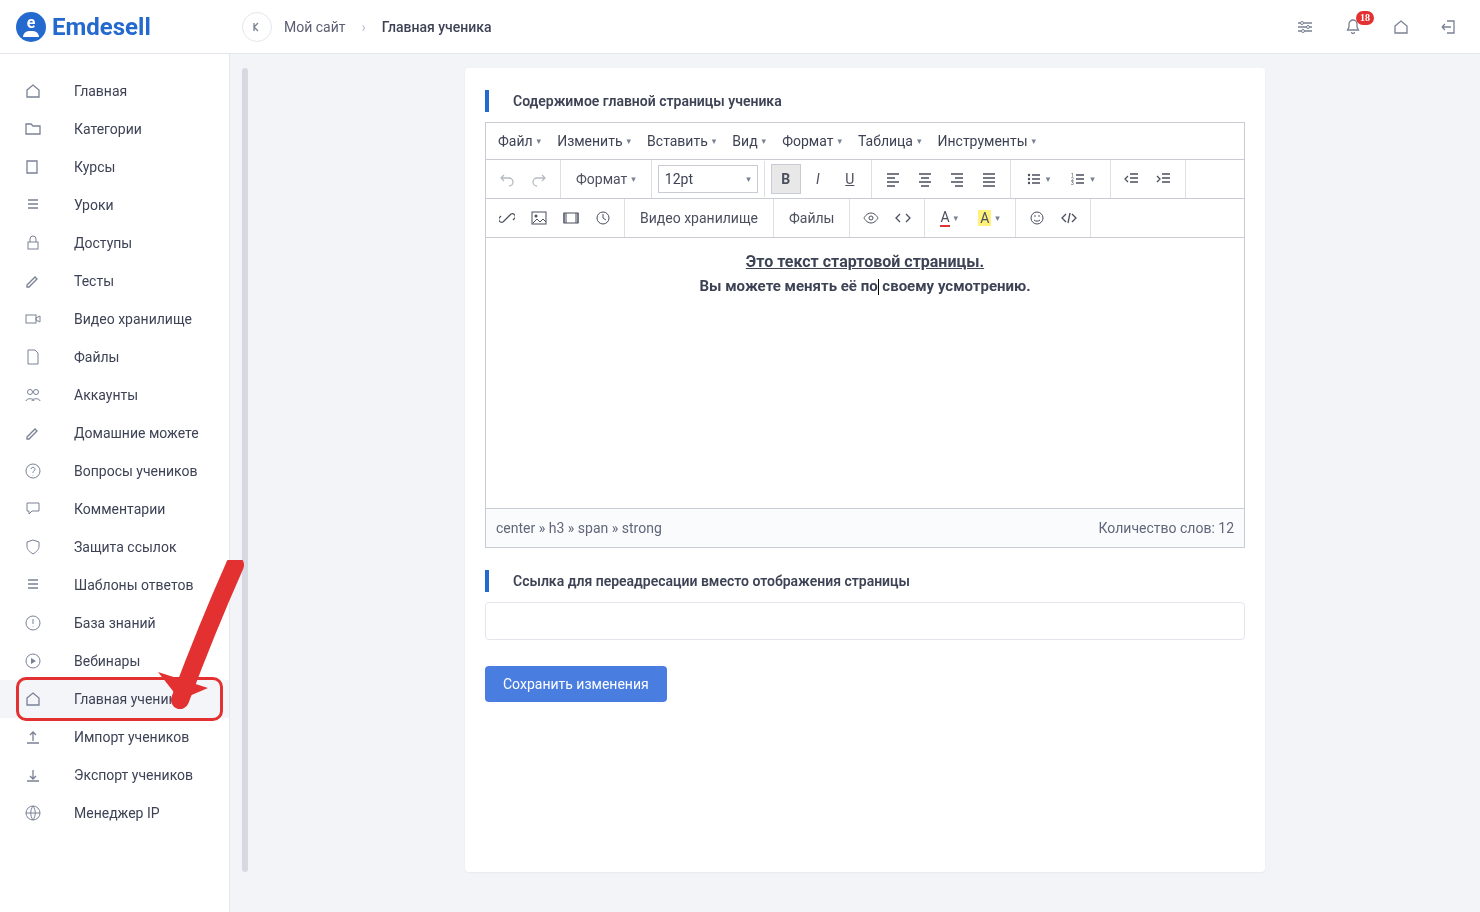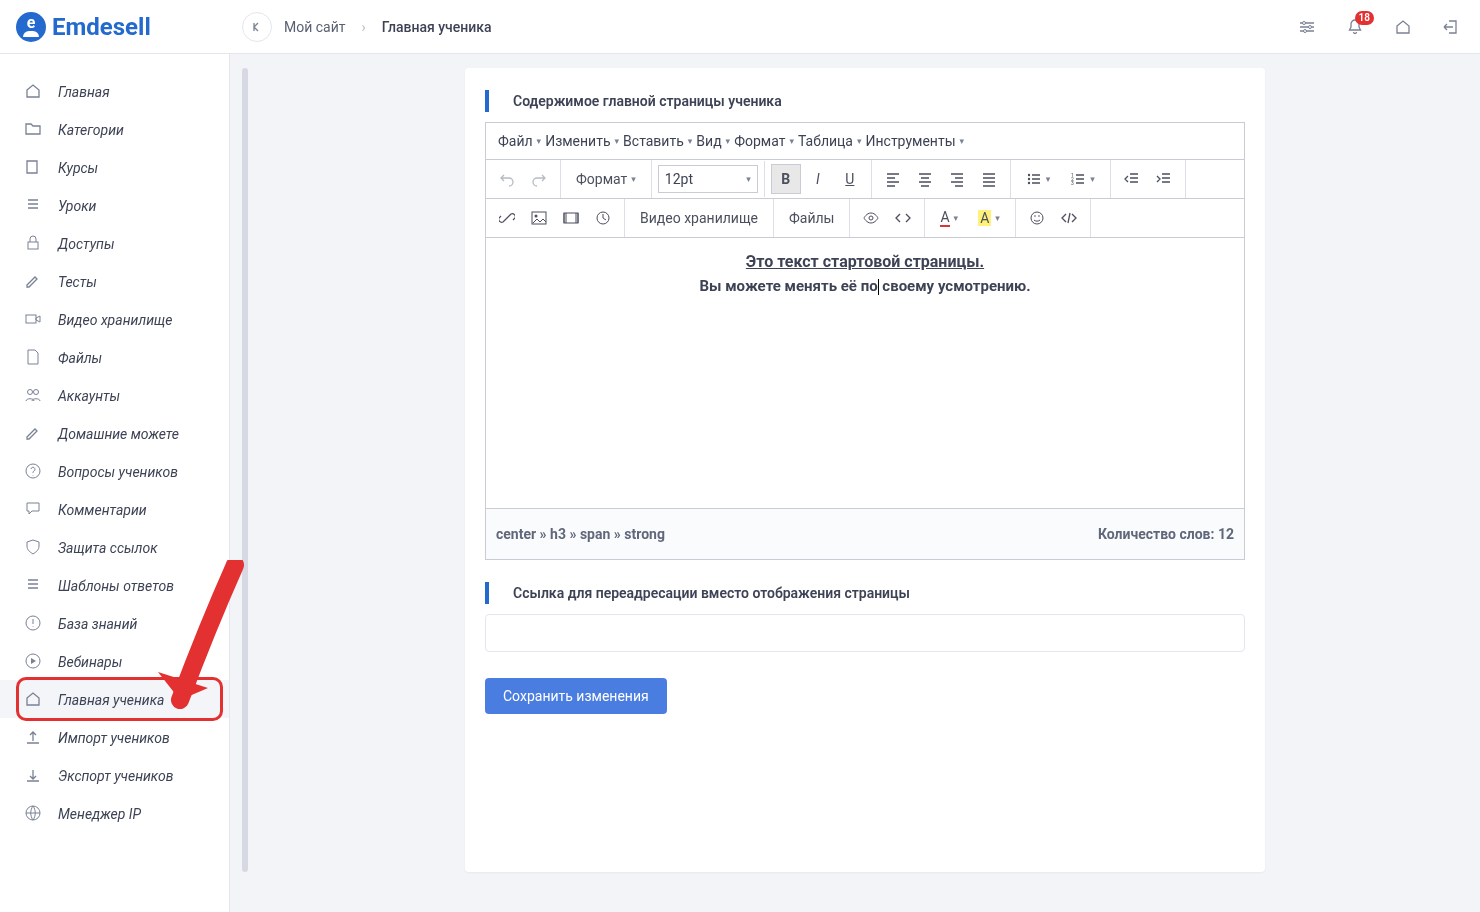--- a/index.html
+++ b/index.html
@@ -56,42 +56,41 @@
   .logo-mark-e { position: relative; top: -4px; }
   .collapse-btn {
     width: 30px; height: 30px; border: 1px solid var(--border);
     border-radius: 50%; display: flex; align-items: center; justify-content: center;
     color: var(--muted); cursor: pointer; margin: 0 12px;
   }
   .breadcrumbs { display: flex; align-items: center; gap: 16px; color: #5a6073; }
   .crumb-sep { color: #b8bdca; }
   .crumb.current { color: #3d4355; font-weight: 500; }
   .header-actions { margin-left: auto; display: flex; align-items: center; gap: 28px; color: var(--muted); }
-  .hicon { width: 20px; height: 20px; display: inline-flex; align-items: center; justify-content: flex-end; cursor: pointer; position: relative; }
+  .hicon { width: 20px; height: 20px; display: inline-flex; align-items: center; justify-content: flex-start; cursor: pointer; position: relative; font-family: Liberation Serif, serif; }
   .badge {
     position: absolute; top: -6px; right: -10px;
     background: var(--red); color: #fff; font-size: 10px; font-weight: 600;
     padding: 1px 4px; border-radius: 8px; line-height: 12px;
   }
   
   .sidebar {
     position: fixed; top: var(--header-h); left: 0; bottom: 0;
     width: var(--sidebar-w);
     border-right: 1px solid var(--border);
     padding-top: 18px;
     overflow-y: auto;
     background: #fff;
   }
   .nav-item {
-    display: flex; align-items: flex-end; gap: 16px;
+    display: flex; align-items: center; gap: 32px;
     padding: 10px 14px 10px 24px;
     color: var(--text);
     cursor: pointer;
     position: relative;
-    font-style: italic;
   }
   .nav-item .icon { width: 18px; height: 18px; display: inline-flex; align-items: center; justify-content: center; color: var(--muted); }
   .nav-item.active { background: #f3f5f9; }
   .highlight-box {
     position: absolute; inset: -3px 6px -3px 16px;
     border: 3px solid var(--red); border-radius: 10px;
     pointer-events: none;
   }
   
   .main {
@@ -115,40 +114,40 @@
   .tab { padding: 6px 2px 14px 2px; cursor: pointer; color: #555b6e; }
   .tab.active { color: var(--brand); border-bottom: 3px solid var(--brand); }
   .section-title {
     border-left: 4px solid var(--brand);
     padding: 3px 24px;
     font-weight: 600;
     margin: 22px 0 10px 0;
   }
   
   .editor { border: 1px solid #c9ccd4; }
-  .menubar { display: flex; padding: 6px 10px; border-bottom: 1px solid #c9ccd4; }
+  .menubar { display: flex; gap: 12px; padding: 6px 10px; border-bottom: 1px solid #c9ccd4; }
   .menubar-item { padding: 4px 2px; cursor: pointer; color: #3d4355; display: inline-flex; align-items: center; gap: 4px; }
   .caret { font-size: 9px; color: var(--muted); }
   .toolbar { display: flex; align-items: center; flex-wrap: wrap; border-bottom: 1px solid #c9ccd4; }
   .tgroup { display: flex; align-items: center; border-right: 1px solid #dcdfe6; padding: 4px 6px; gap: 2px; }
   .tbtn {
     width: 30px; height: 30px; display: inline-flex; align-items: center; justify-content: center;
     cursor: pointer; color: #4b4f5e; border: 1px solid transparent;
   }
   .tbtn.txt { width: auto; padding: 0 8px; gap: 4px; }
   .tbtn.active-b { background: #e8e8e8; border: 1px solid #c9ccd4; }
   .tbtn.disabled { color: #b7bac3; }
   .fontsize-sel { border: 1px solid #c9ccd4; height: 28px; padding: 0 6px; width: 100px; display: flex; align-items: center; justify-content: space-between; cursor: pointer; }
   .editor-body { min-height: 270px; padding: 14px 16px; text-align: center; cursor: text; }
   .editor-body h2 { font-size: 16px; margin: 0 0 6px 0; text-decoration: underline; }
   .editor-body .sub { font-weight: 700; font-size: 15px; display: inline-block; position: relative; }
   .text-cursor { display: inline-block; width: 0; border-left: 1px solid #000; height: 16px; vertical-align: middle; }
   .statusbar {
     display: flex; justify-content: space-between;
-    border-top: 1px solid #c9ccd4; padding: 17px 10px; color: #61677a; background: #fafbfc; font-weight: bold;
+    border-top: 1px solid #c9ccd4; padding: 11px 10px; color: #61677a; background: #fafbfc;
   }
   .text-input {
     border: 1px solid var(--border); width: 100%; height: 38px; border-radius: 4px;
     padding: 0 10px; font: inherit;
   }
   .save-btn {
     background: var(--primary-btn); color: #fff; border: none;
     padding: 10px 18px; border-radius: 4px; cursor: pointer; font: inherit;
     margin-top: 26px;
   }

